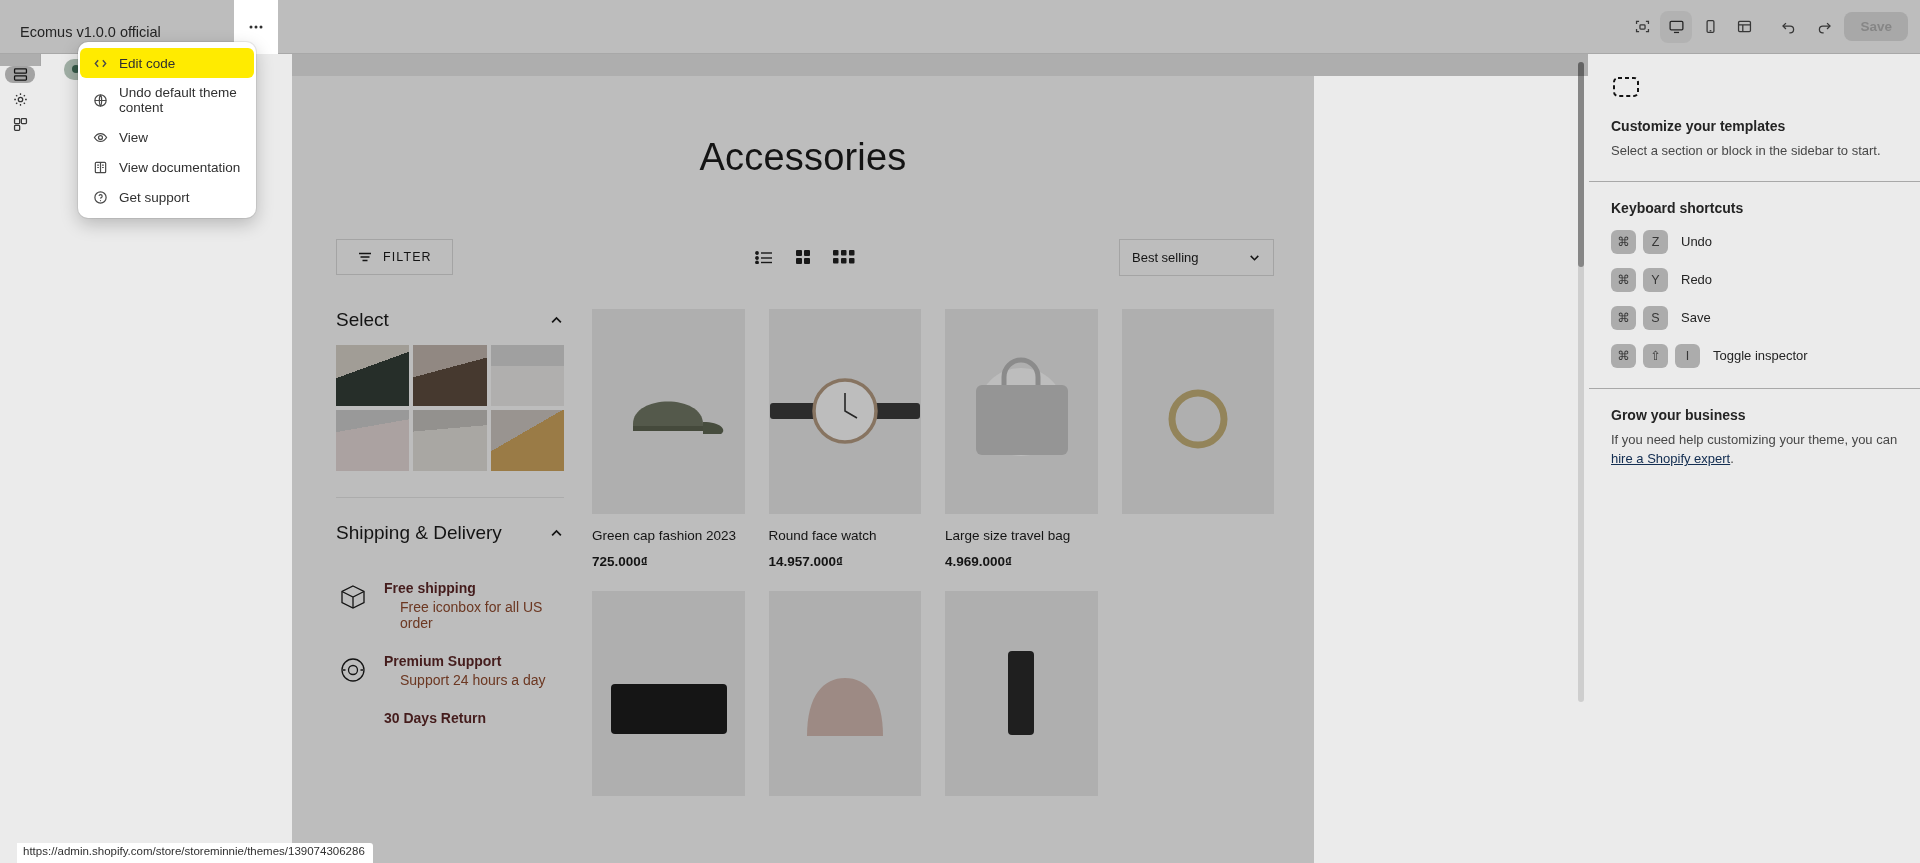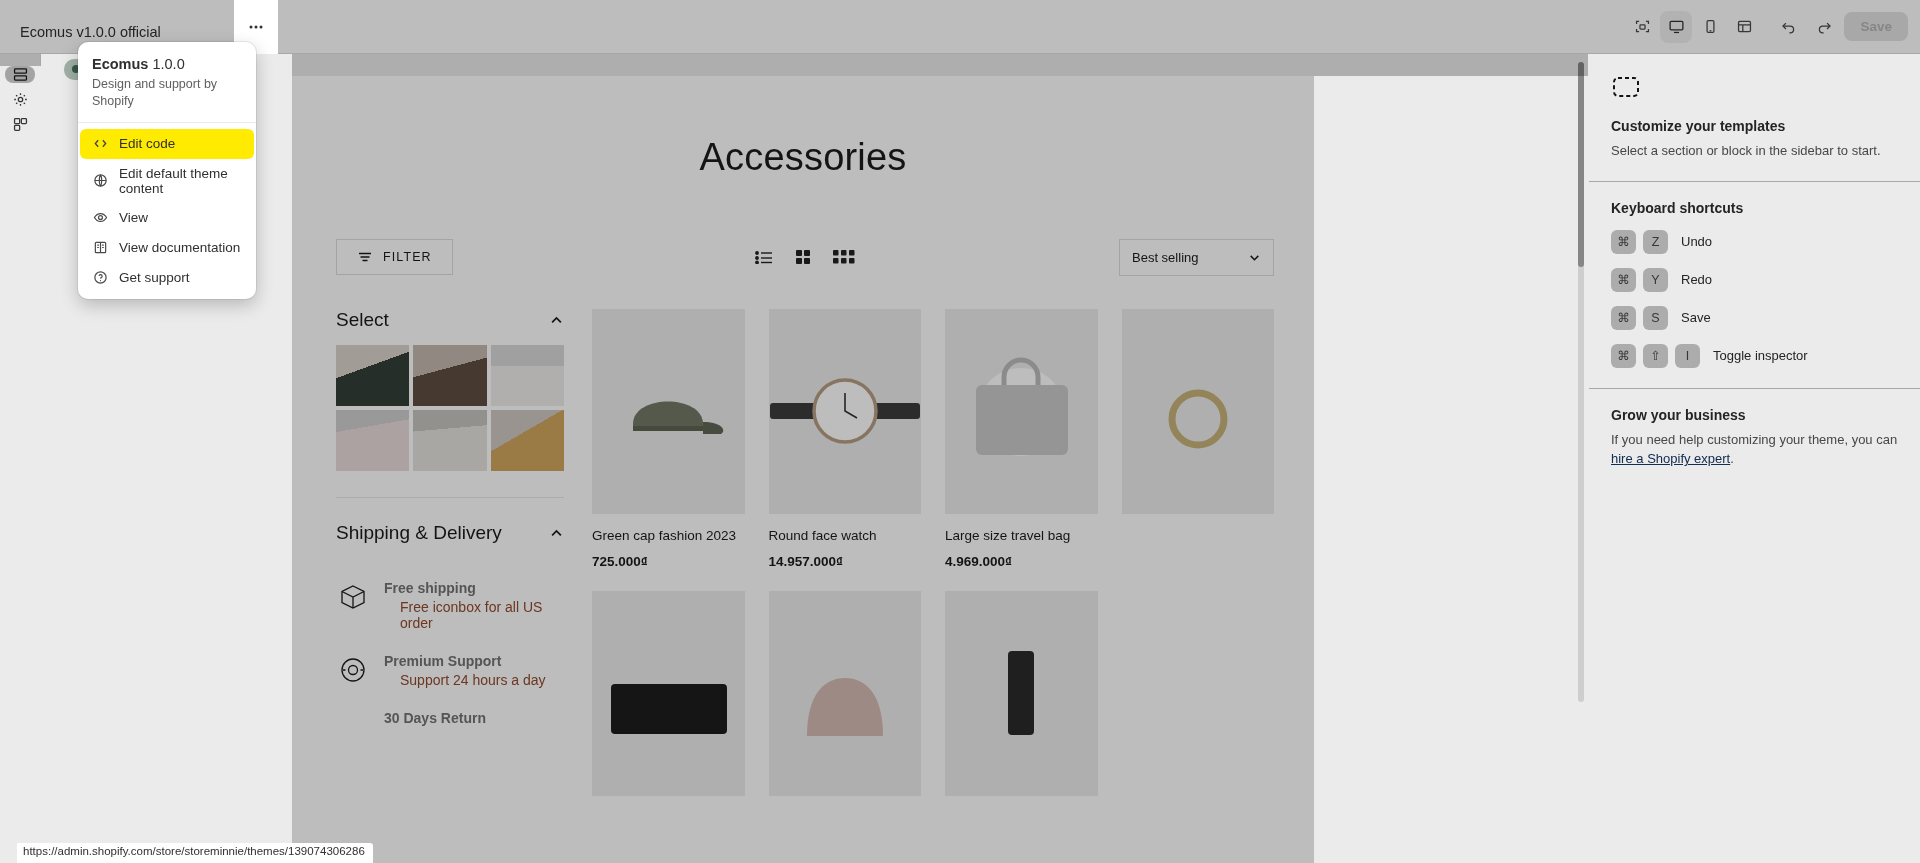--- a/index.html
+++ b/index.html
@@ -119,21 +119,21 @@
   .g-cell { height: 61px; background-size: cover; }
   .g1 { background: linear-gradient(160deg,#ded3c3 0 38%,#2e4034 38% 100%); }
   .g2 { background: linear-gradient(165deg,#cbb7a8 0 40%,#6b4a33 40% 100%); }
   .g3 { background: linear-gradient(180deg,#d8d8d8 0 35%,#f0ece9 35% 100%); }
   .g4 { background: linear-gradient(170deg,#cfcfcf 0 30%,#efd9d6 30% 100%); }
   .g5 { background: linear-gradient(175deg,#c9c3bd 0 32%,#e7e1d9 32% 100%); }
   .g6 { background: linear-gradient(150deg,#d3c7bd 0 40%,#f0a320 40% 100%); }
   .sd-title { font-size: 19px; color: #1b1b1b; }
   .sd-item { display: flex; gap: 14px; align-items: flex-start; margin-top: 22px; }
   .sd-icon { width: 34px; height: 34px; flex: none; color: #1b1b1b; }
-  .sd-h { font-size: 14px; font-weight: 700; color: #737373; }
+  .sd-h { font-size: 14px; font-weight: 700; color: #7f1d1d; }
   .sd-p { font-size: 14px; color: #c2410c; margin-top: 3px; margin-left: 16px; }
   .prod-grid {
     flex: 1; display: grid; grid-template-columns: repeat(4, 1fr); gap: 22px 24px; align-content: start;
   }
   .p-img {
     height: 205px; background: #ededed; display: flex; align-items: center;
     justify-content: center; position: relative; overflow: hidden;
   }
   .p-name { font-size: 13.5px; color: #1b1b1b; margin-top: 12px; line-height: 1.45; }
   .p-price { font-size: 13.5px; font-weight: 700; color: #1b1b1b; margin-top: 8px; }
@@ -533,44 +533,37 @@
 
   <div class="more-btn" style="position:absolute;top:0;left:224px">
     <svg width="20" height="20" viewBox="0 0 20 20" fill="currentColor">
       <circle cx="5" cy="10" r="1.5"></circle>
         <circle cx="10" cy="10" r="1.5"></circle>
         <circle cx="15" cy="10" r="1.5"></circle>
     </svg>
   </div>
 
   <div class="popover">
-    <div class="pop-head">
-      <div class="pop-title">
-        <b>Ecomus</b>
-        <span>1.0.0</span>
-      </div>
-      <div class="pop-sub">Design and support by Shopify</div>
-    </div>
     <div class="pop-list" id="menu-list">
         <div class="pop-item hl">
           <span class="pop-ico">
             <svg width="15" height="15" viewBox="0 0 16 16" fill="none" stroke="currentColor" stroke-width="1.5">
               <path d="M5.5 4.5 2.5 8l3 3.5M10.5 4.5 13.5 8l-3 3.5"></path>
             </svg>
           </span>
           <span>Edit code</span>
         </div>
         <div class="pop-item">
           <span class="pop-ico">
             <svg width="15" height="15" viewBox="0 0 16 16" fill="none" stroke="currentColor" stroke-width="1.3">
               <circle cx="8" cy="8" r="6"></circle>
               <path d="M2 8h12M8 2c1.7 2 1.7 10 0 12M8 2C6.3 4 6.3 12 8 14"></path>
             </svg>
           </span>
-          <span>Edit default theme content</span>
+          <span>Undo default theme content</span>
         </div>
         <div class="pop-item">
           <span class="pop-ico">
             <svg width="15" height="15" viewBox="0 0 16 16" fill="none" stroke="currentColor" stroke-width="1.3">
               <path d="M1.5 8S4 3.8 8 3.8 14.5 8 14.5 8 12 12.2 8 12.2 1.5 8 1.5 8z"></path>
               <circle cx="8" cy="8" r="2.1"></circle>
             </svg>
           </span>
           <span>View</span>
         </div>

